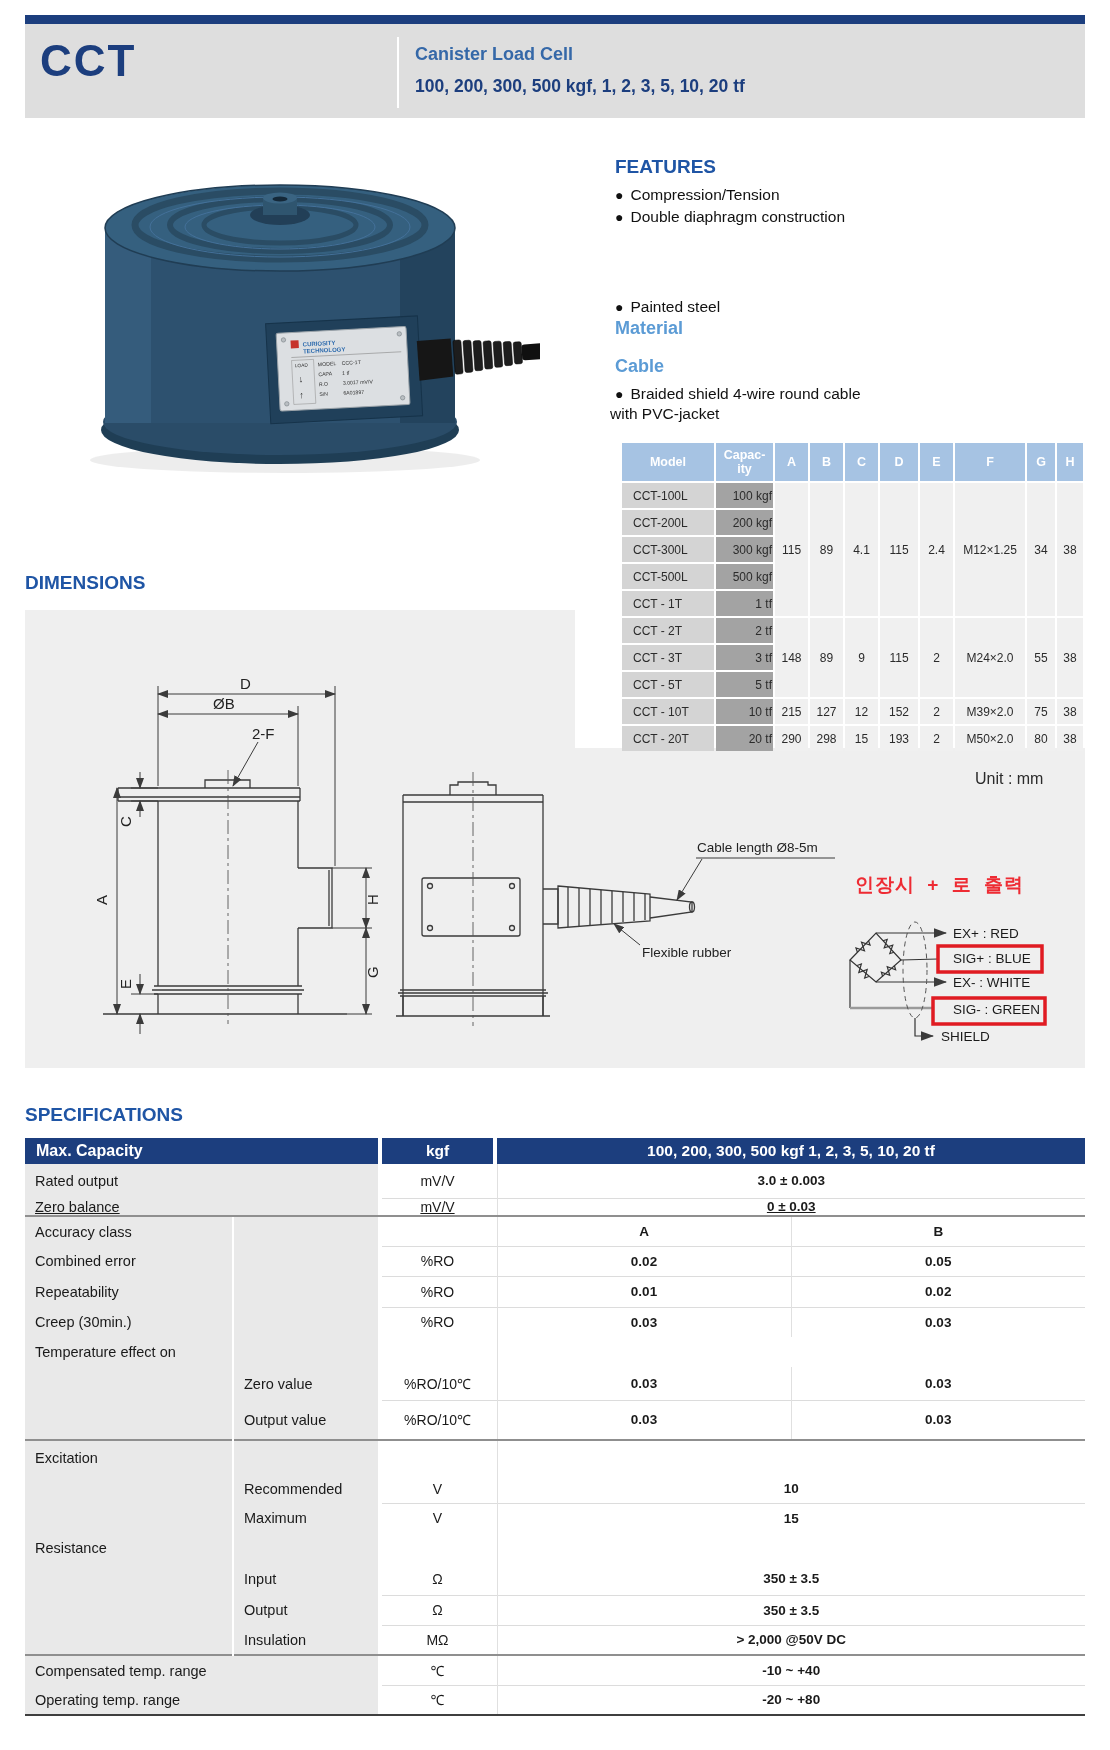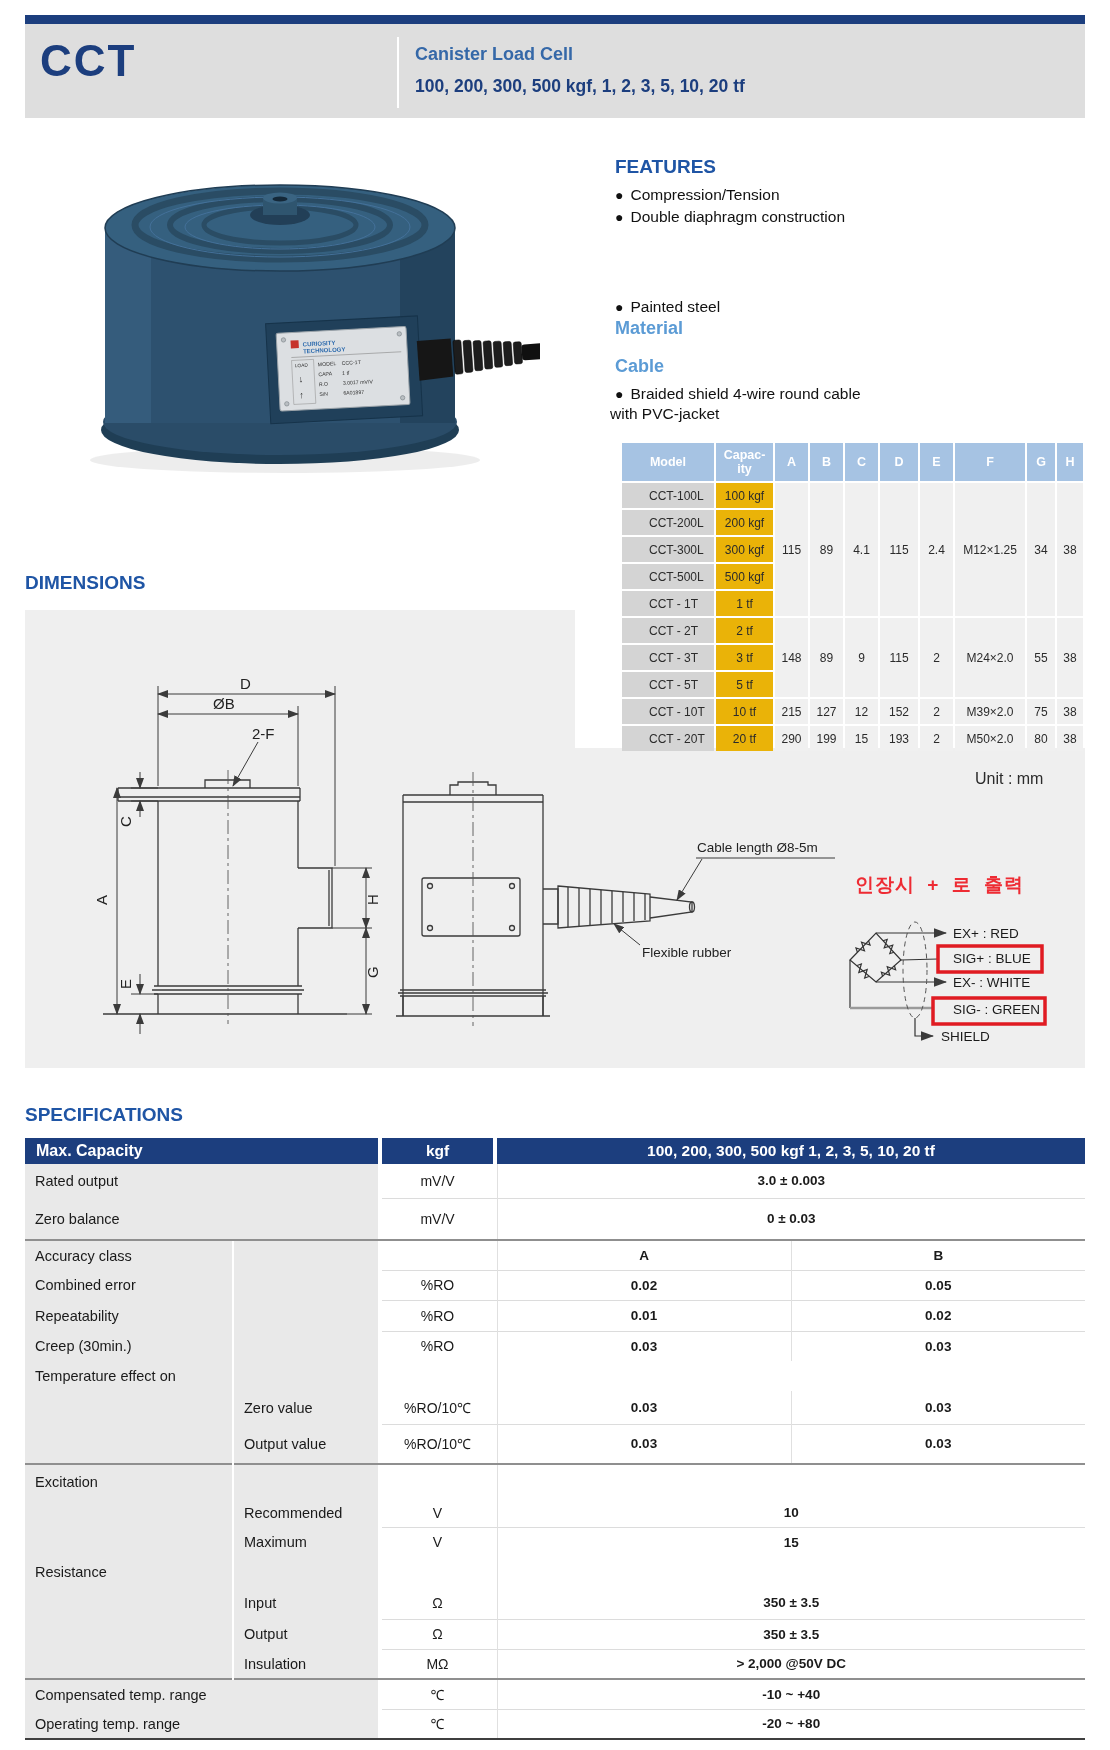--- a/index.html
+++ b/index.html
@@ -19,22 +19,22 @@
   .secttitle{font-size:19px;font-weight:700;color:#1f55a5;}
   .subhead{font-size:18px;font-weight:600;color:#5b9bd5;}
   .bullet{font-size:15.5px;color:#111;}
   .bullet .dot{margin-right:7px;font-size:14px;}
   .plainline{font-size:15.5px;color:#111;}
 
   
   #dims-table{position:absolute;left:620px;top:441px;border-collapse:separate;border-spacing:2px;table-layout:fixed;width:465px;}
   #dims-table th{background:#a6c3e3;color:#fff;font-size:12.5px;font-weight:700;height:36px;white-space:pre-line;line-height:1.15;text-align:center;}
   #dims-table td{font-size:12px;color:#2b2b2b;height:23px;}
-  #dims-table td.dm{background:#d4d4d4;text-align:left;padding-left:27px;}
-  #dims-table td.dc{background:#eab308;text-align:center;}
+  #dims-table td.dm{background:#d4d4d4;text-align:left;padding-left:11px;}
+  #dims-table td.dc{background:#a3a3a3;text-align:right;}
   #dims-table td.dd{background:#f0f0f0;text-align:center;vertical-align:middle;}
 
   
   .panel{left:25px;top:610px;width:1060px;height:458px;background:#efefef;}
   .whitepatch{left:575px;top:610px;width:510px;height:138px;background:#ffffff;}
   .unitnote{left:975px;top:770px;font-size:16px;color:#2b2b2b;}
   .koreannote{left:855px;top:872px;font-size:19px;font-weight:700;color:#ee2b33;word-spacing:6px;letter-spacing:1px;}
 
   
   #spec-table{position:absolute;left:25px;top:1138px;width:1060px;border-collapse:collapse;table-layout:fixed;}
@@ -223,21 +223,21 @@
           <td class="dd" rowspan="1">152</td>
           <td class="dd" rowspan="1">2</td>
           <td class="dd" rowspan="1">M39×2.0</td>
           <td class="dd" rowspan="1">75</td>
           <td class="dd" rowspan="1">38</td>
         </tr>
         <tr>
           <td class="dm">CCT - 20T</td>
           <td class="dc">20 tf</td>
           <td class="dd" rowspan="1">290</td>
-          <td class="dd" rowspan="1">199</td>
+          <td class="dd" rowspan="1">298</td>
           <td class="dd" rowspan="1">15</td>
           <td class="dd" rowspan="1">193</td>
           <td class="dd" rowspan="1">2</td>
           <td class="dd" rowspan="1">M50×2.0</td>
           <td class="dd" rowspan="1">80</td>
           <td class="dd" rowspan="1">38</td>
         </tr>
       </tbody>
   </table>
 
@@ -368,21 +368,21 @@
         <td class="h3" colspan="2">100, 200, 300, 500 kgf  1, 2, 3, 5, 10, 20 tf</td>
       </tr>
     <tr style="height: 34px;">
           <td class="lc">Rated output</td>
           <td class="lc2"></td>
           <td></td>
           <td class="uc">mV/V</td>
           <td></td>
           <td class="vc vl" colspan="2">3.0 ± 0.003</td>
         </tr>
-        <tr style="height: 42px;">
+        <tr style="height: 18px; text-decoration: underline;">
           <td class="lc">Zero balance</td>
           <td class="lc2"></td>
           <td></td>
           <td class="uc tl">mV/V</td>
           <td class="tl"></td>
           <td class="vc vl tl" colspan="2">0 ± 0.03</td>
         </tr>
         <tr class="section" style="height: 30px; margin-left: 20px;">
           <td class="lc">Accuracy class</td>
           <td class="lc2 div2"></td>

